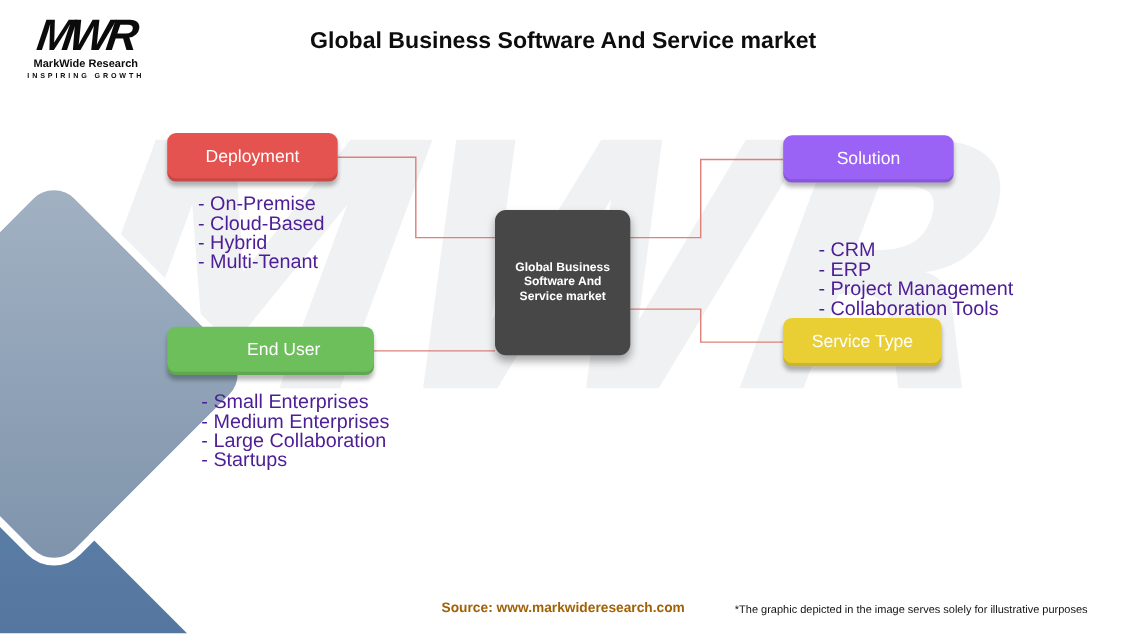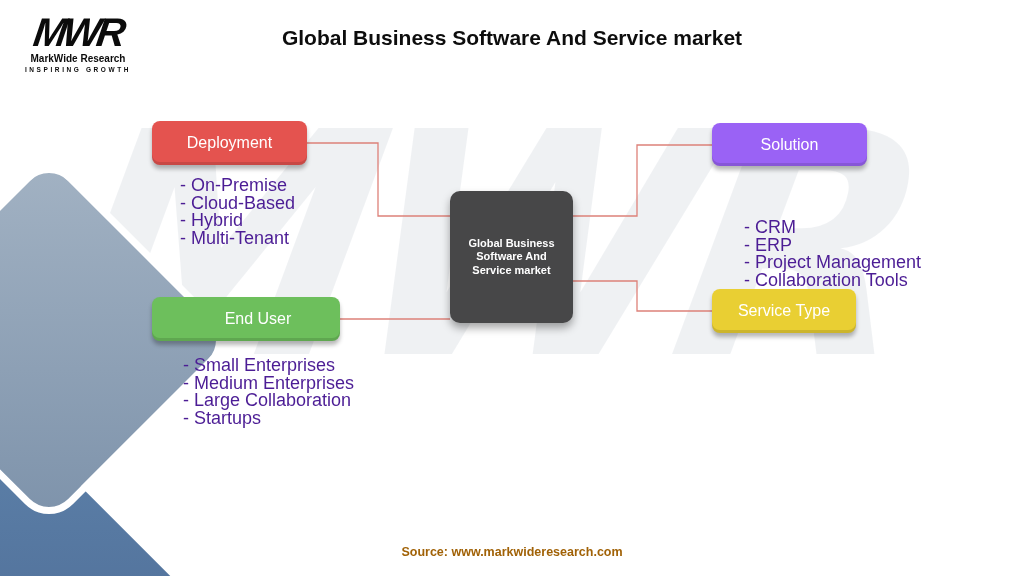--- a/index.html
+++ b/index.html
@@ -117,14 +117,15 @@
 
   <div class="cat-box box-st" style="background: rgb(233, 207, 51);">
     <span>Service Type</span>
   </div>
 
   <div class="source">
     <span>Source:</span>
     <span>www.markwideresearch.com</span>
   </div>
 
+  <div class="disclaimer">*The graphic depicted in the image serves solely for illustrative purposes</div>
 
 </div>
 
 </body></html>

